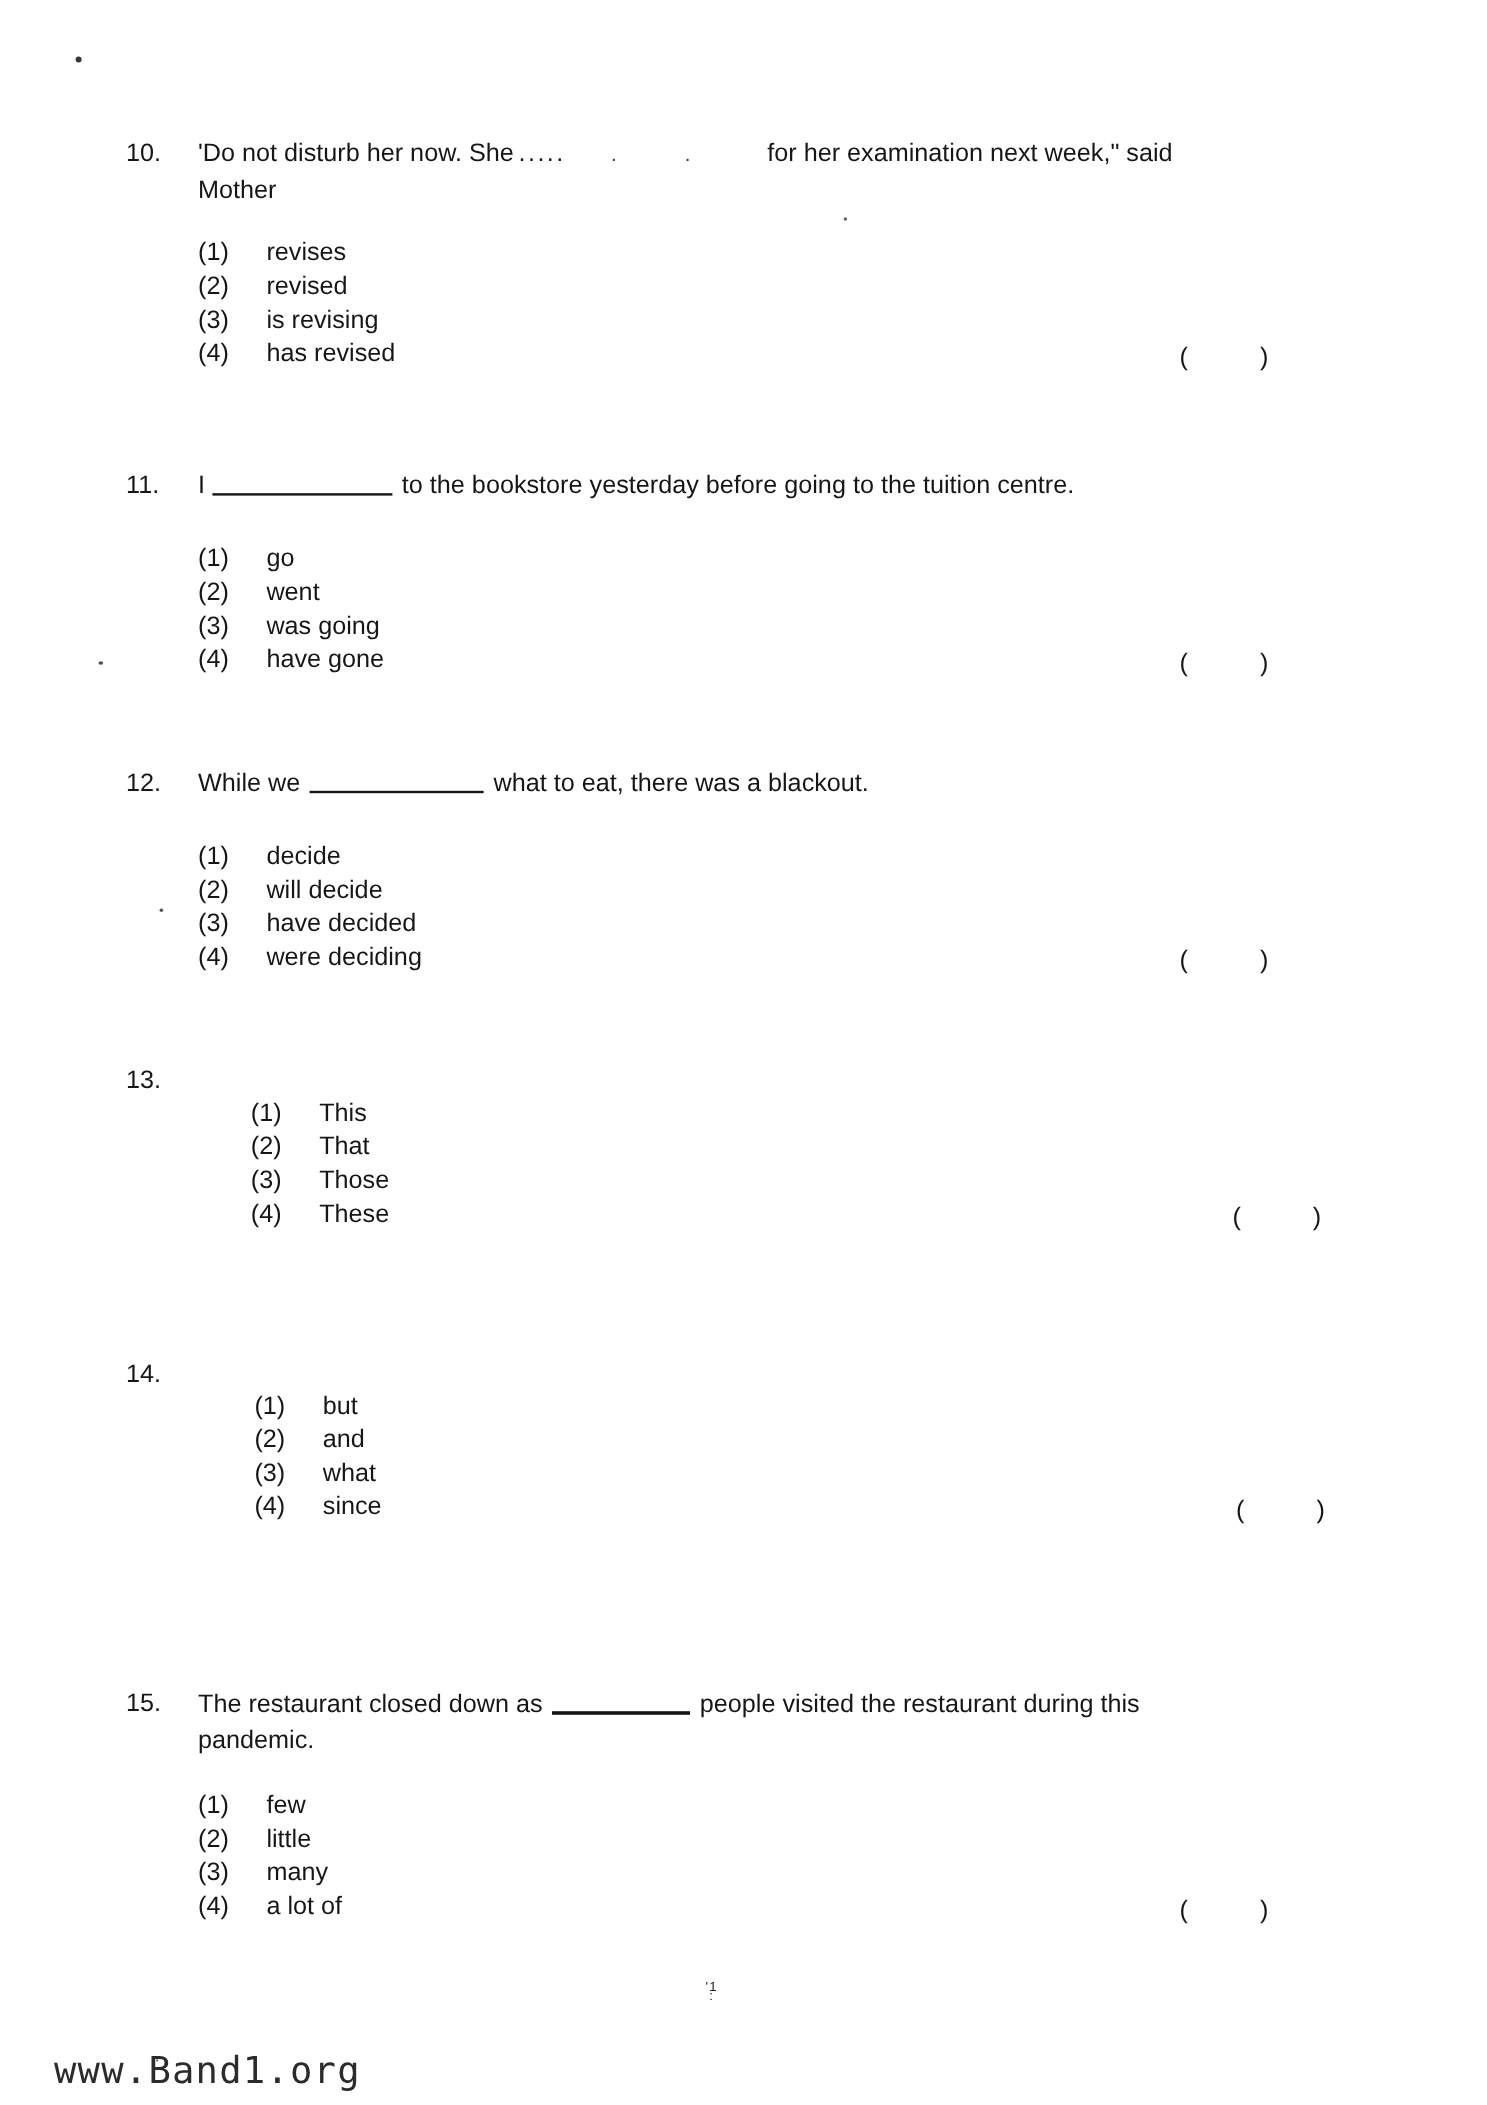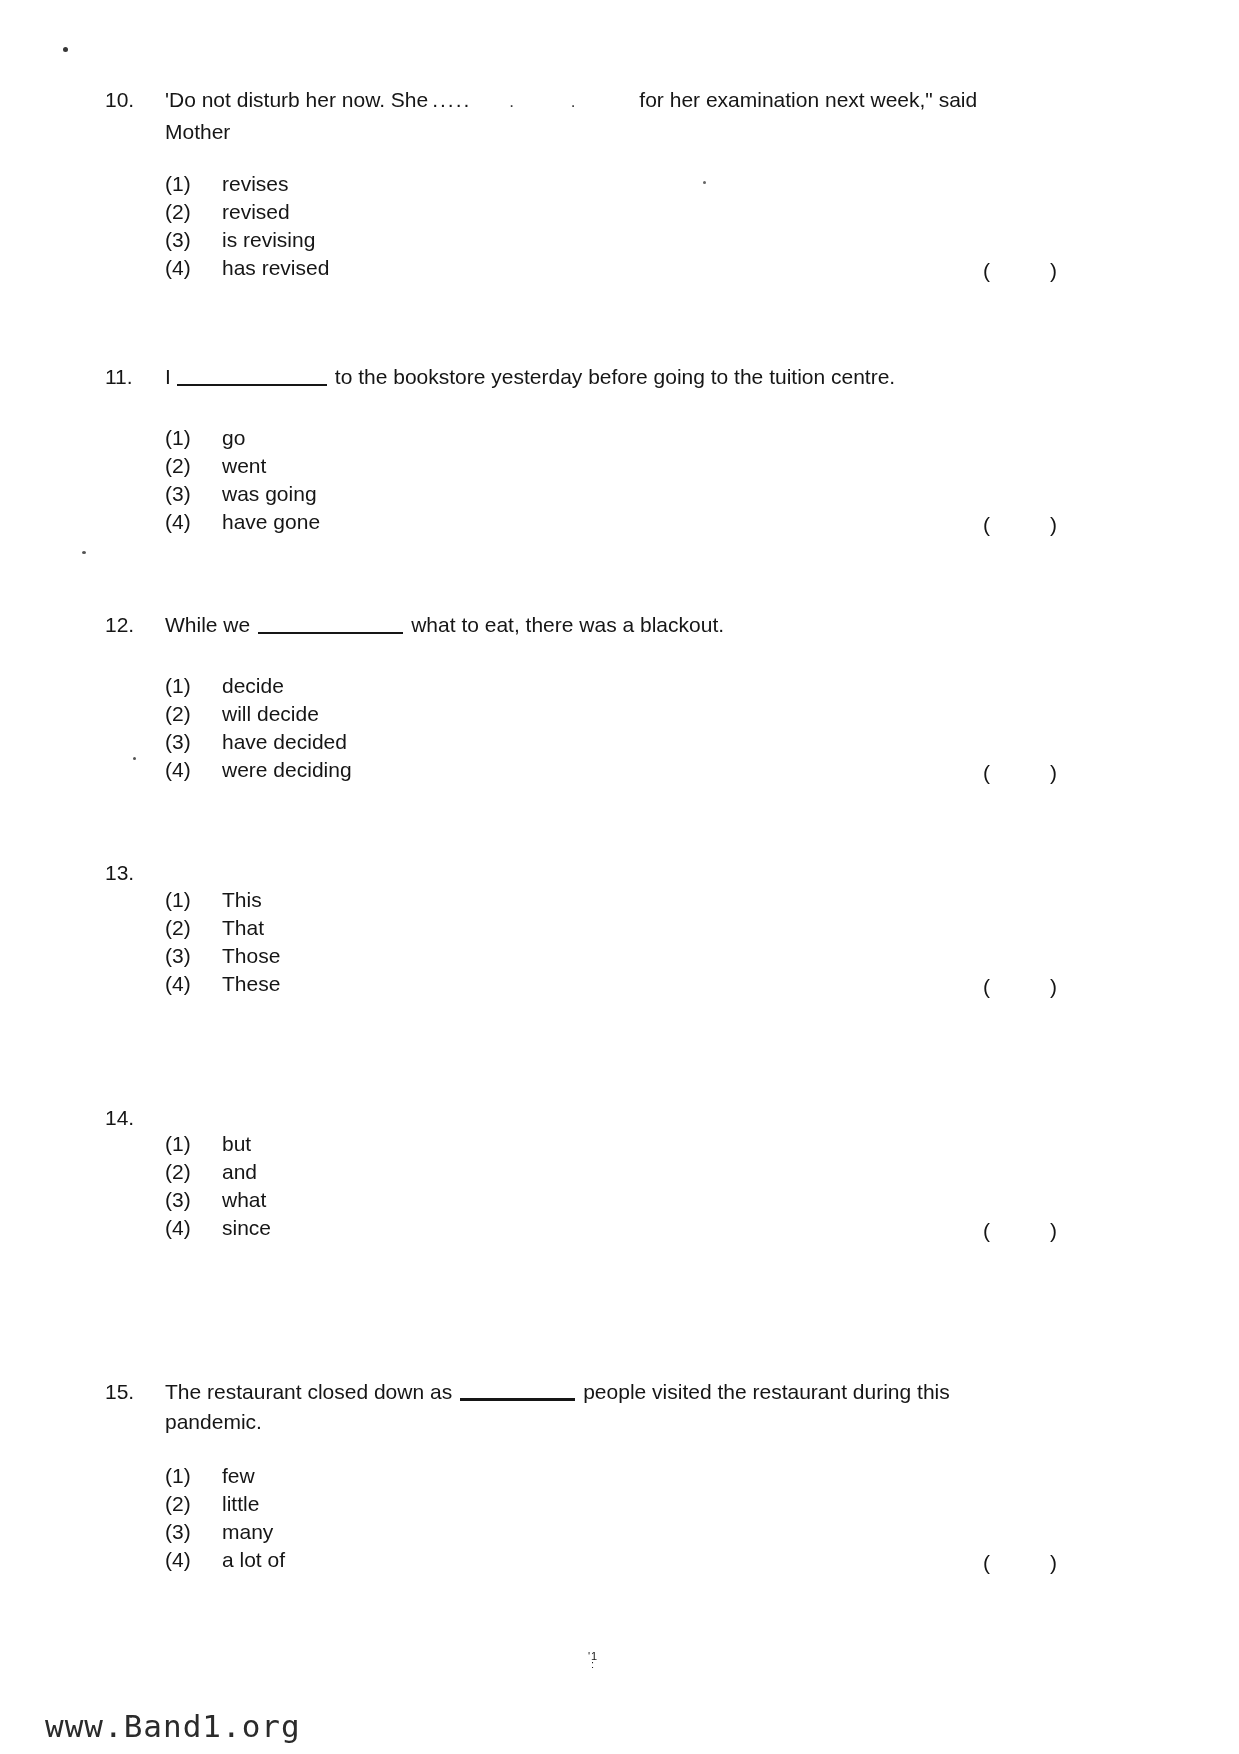--- a/index.html
+++ b/index.html
@@ -7,23 +7,23 @@
     width:1239px;height:1754px;position:relative;overflow:hidden;
     font-family:"Liberation Sans","DejaVu Sans",sans-serif;
     color:#1b1b1b;
   }
   
   #scan-layer{
     position:absolute;inset:0;
     filter:blur(0.3px) contrast(1.05);
     color:#1b1b1b;
   }
-  .question{position:absolute;left:0;width:1150px;font-size:21px;line-height:30px;}
+  .question{position:absolute;left:0;width:1150px;font-size:21px;line-height:30px;margin-top:28px;}
   .q10{top:85px;}  .q11{top:362px;} .q12{top:610px;}
-  .q13{top:858px;} .q14{top:1103px;} .q15{top:1377px;}
+  .q13{top:858px;padding-left:44px;} .q14{top:1103px;padding-left:47px;} .q15{top:1377px;}
   .qnum{position:absolute;left:105px;top:0;width:50px;}
   .qtext{margin-left:165px;}
   .options{margin-left:165px;}
   .q10 .options{margin-top:23px;} .q11 .options{margin-top:32px;}
   .q12 .options{margin-top:32px;} .q13 .options{margin-top:28px;}
   .q14 .options{margin-top:27px;} .q15 .options{margin-top:25px;}
   .opt-row{position:relative;display:flex;line-height:28px;}
   .opt-label{flex:0 0 57px;}
   .opt-text{flex:1;}
   .answer-parens{

